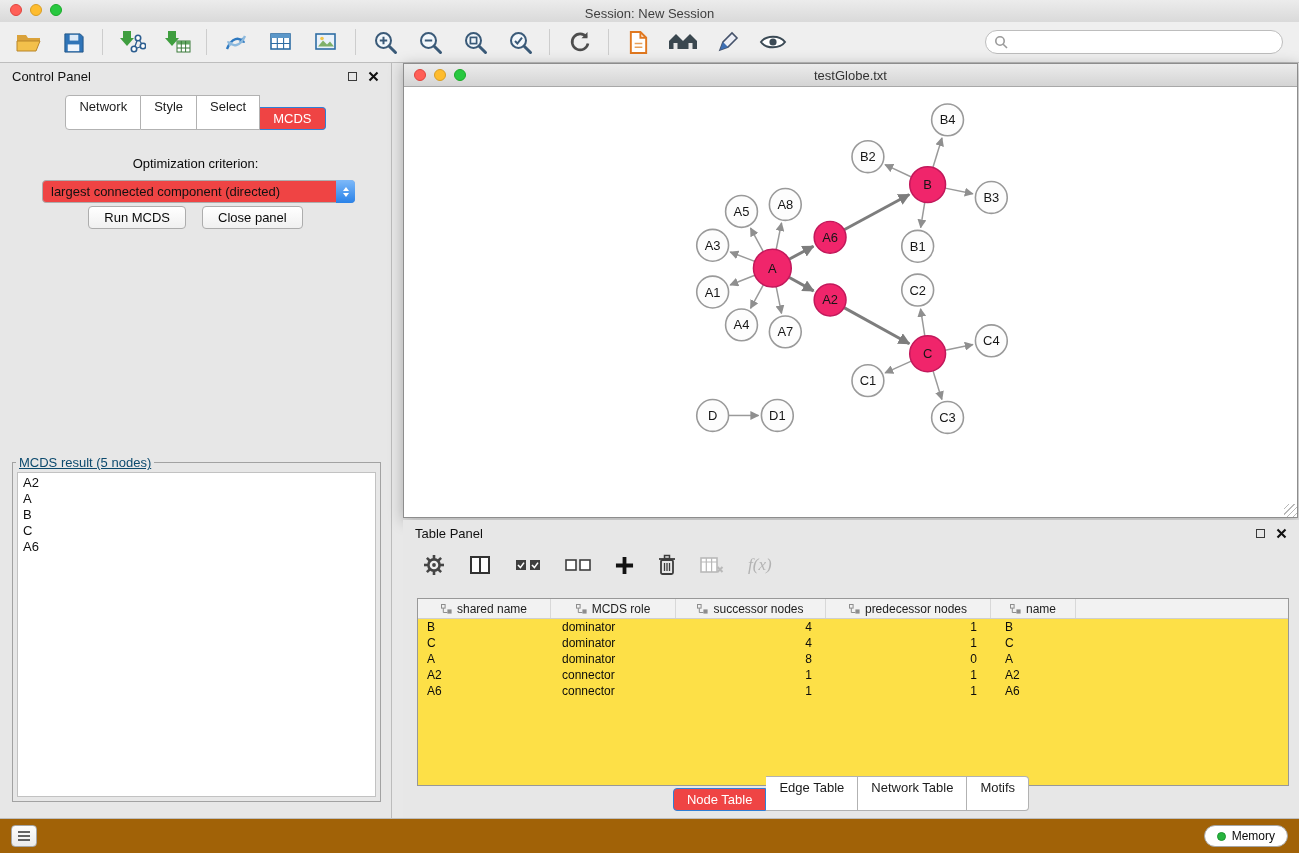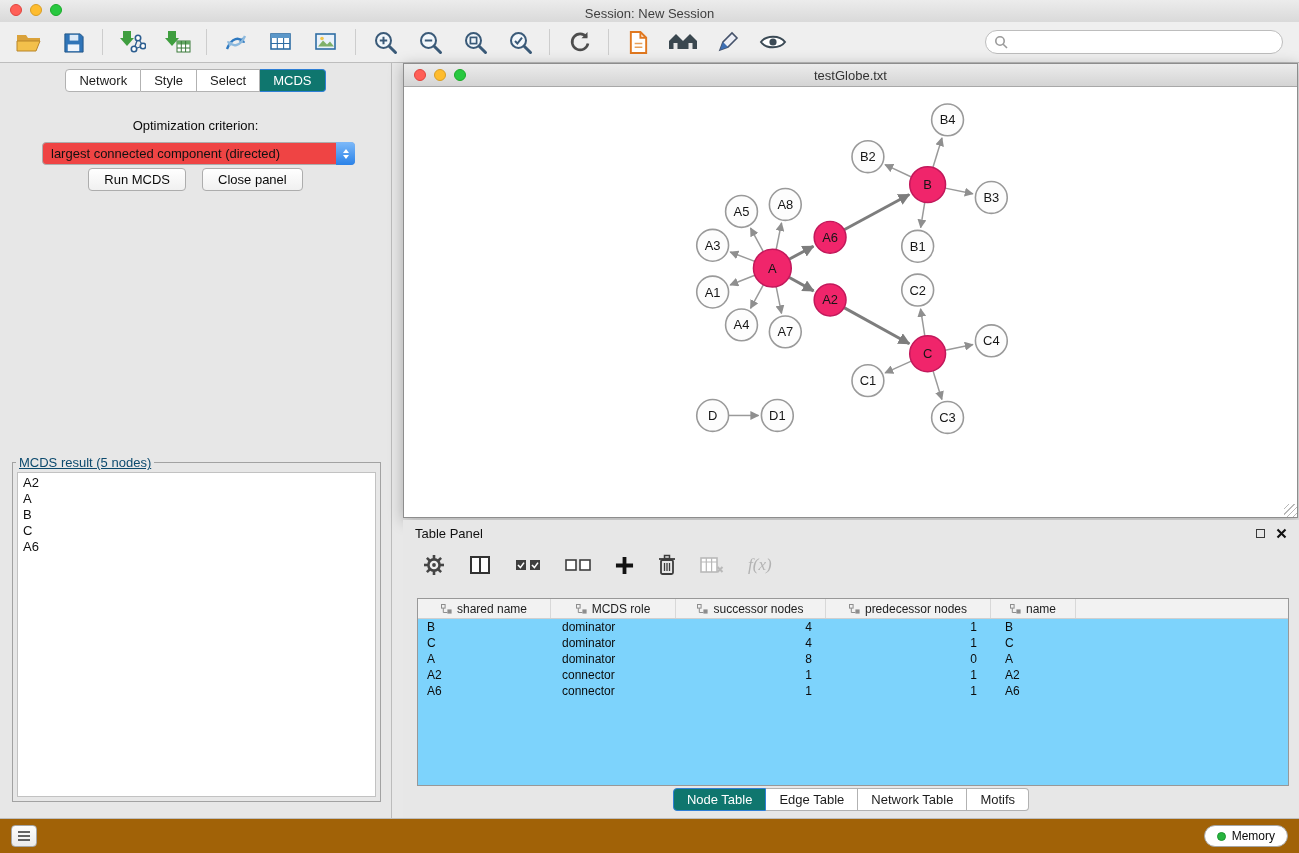--- a/index.html
+++ b/index.html
@@ -27,21 +27,21 @@
   
   .control-panel{position:absolute;top:63px;left:0;width:392px;bottom:35px;background:#e7e7e7;border-right:1px solid #bcbcbc;}
   .panel-head{height:26px;display:flex;align-items:center;padding:0 12px;font-size:13px;}
   .panel-head .spacer{flex:1;}
   .win-float{width:9px;height:9px;border:1.5px solid #3a3a3a;margin-right:11px;display:inline-block;}
   .win-close{display:inline-block;}
   .seg-tabs{display:flex;justify-content:center;margin-top:6px;}
   .seg-tab{font-size:13px;padding:3px 13px;background:#fff;border:1px solid #b2b2b2;border-left:none;color:#1c1c1c;cursor:default;}
   .seg-tab:first-child{border-left:1px solid #b2b2b2;border-radius:4px 0 0 4px;}
   .seg-tab:last-child{border-radius:0 4px 4px 0;}
-  .seg-tab.active{background:#0f766e;border-color:#2f7fd6;color:#fff;}
+  .seg-tab.active{background:#ef4444;border-color:#2f7fd6;color:#fff;margin-top:12px;}
   .opt-label{text-align:center;margin-top:26px;font-size:13px;color:#0a0a0a;}
   .dropdown{margin:9px 36px 0 42px;height:23px;background:#ef4444;border:1px solid #adadad;border-radius:4px;display:flex;align-items:center;font-size:13px;position:relative;padding-left:8px;cursor:default;}
   .dd-stepper{position:absolute;right:-1px;top:-1px;bottom:-1px;width:19px;background:linear-gradient(#7db9f9,#2a82e8);border-radius:0 4px 4px 0;display:flex;flex-direction:column;align-items:center;justify-content:center;gap:2px;}
   .dd-arrow{width:0;height:0;border-left:3.5px solid transparent;border-right:3.5px solid transparent;}
   .dd-arrow.up{border-bottom:4px solid #fff;}
   .dd-arrow.down{border-top:4px solid #fff;}
   .cp-buttons{display:flex;justify-content:center;gap:16px;margin-top:3px;}
   .btn{font-size:13px;padding:3px 15px;background:linear-gradient(#ffffff,#f0f0f0);border:1px solid #adadad;border-radius:4px;color:#0a0a0a;font-family:inherit;cursor:default;}
   fieldset.result-box{position:absolute;left:12px;right:10px;top:392px;bottom:16px;border:1px solid #a2a2a2;background:#e7e7e7;}
   fieldset.result-box legend{font-size:13px;padding:0 3px;margin-left:3px;color:#0c4a6e;text-decoration:underline;}
@@ -60,21 +60,21 @@
   .node.plain{fill:#fdfdfd;stroke:#9a9a9a;stroke-width:1.6;}
   .node.mcds{fill:#f0256b;stroke:#c2185b;stroke-width:1.5;}
   .node-label{font-size:13px;fill:#161616;font-family:"Liberation Sans","DejaVu Sans",sans-serif;}
   .resize-corner{position:absolute;right:0;bottom:0;width:13px;height:13px;background:repeating-linear-gradient(135deg,transparent 0 3px,#b8b8b8 3px 4px);}
 
   
   .table-panel{position:absolute;left:403px;top:520px;right:0;bottom:35px;background:#e7e7e7;}
   .tp-toolbar{height:38px;display:flex;align-items:center;gap:24px;padding:0 20px;}
   .tp-btn{display:flex;align-items:center;justify-content:center;background:none;border:none;cursor:default;height:30px;}
   .fx-label{font-family:"Liberation Serif","DejaVu Serif",serif;font-style:italic;font-size:17px;color:#b3b3b3;}
-  .tp-table{position:absolute;left:14px;right:10px;top:78px;bottom:32px;background:#7dd3fc;border:1px solid #989898;overflow:hidden;}
+  .tp-table{position:absolute;left:14px;right:10px;top:78px;bottom:32px;background:#fde047;border:1px solid #989898;overflow:hidden;}
   .thead{display:flex;height:20px;background:#f2f2f2;border-bottom:1px solid #cfcfcf;}
   .th{display:flex;align-items:center;justify-content:center;gap:5px;font-size:12px;color:#1d1d1d;border-right:1px solid #d8d8d8;flex:0 0 auto;}
   .th.fill{flex:1;border-right:none;}
   .c0{width:133px;}.c1{width:125px;}.c2{width:150px;}.c3{width:165px;}.c4{width:85px;}
   .tr{display:flex;height:16px;align-items:center;}
   .td{font-size:12px;color:#0c0c0c;flex:0 0 auto;white-space:nowrap;overflow:hidden;}
   .td.c0{padding-left:9px;}
   .td.c1{padding-left:11px;}
   .td.num{text-align:right;padding-right:14px;}
   .td.c4{padding-left:14px;}
@@ -224,20 +224,28 @@
     <div class="search-wrap">
       <svg class="search-glyph" width="14" height="14" viewBox="0 0 14 14">
           <circle cx="6" cy="6" r="4.2" fill="none" stroke="#9a9a9a" stroke-width="1.6"></circle>
           <line x1="9.2" y1="9.2" x2="13" y2="13" stroke="#9a9a9a" stroke-width="1.6"></line>
         </svg>
       <input class="search-input" placeholder="" style="">
     </div>
   </div>
 
   <aside class="control-panel">
+    <div class="panel-head">
+      <span>Control Panel</span>
+      <span class="spacer"></span>
+      <span class="win-float"></span>
+      <svg class="win-close" width="11" height="11" viewBox="0 0 11 11">
+          <path d="M1.5 1.5l8 8M9.5 1.5l-8 8" stroke="#111" stroke-width="2.1"></path>
+        </svg>
+    </div>
     <div class="seg-tabs" id="cp-tabs">
         <div class="seg-tab">Network</div>
         <div class="seg-tab">Style</div>
         <div class="seg-tab">Select</div>
         <div class="seg-tab active">MCDS</div>
       </div>
     <div class="opt-label">Optimization criterion:</div>
     <div class="dropdown">
       <span>largest connected component (directed)</span>
       <span class="dd-stepper">

